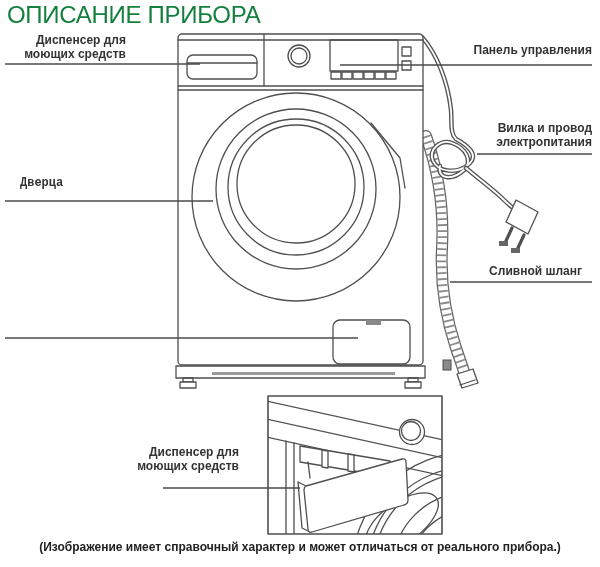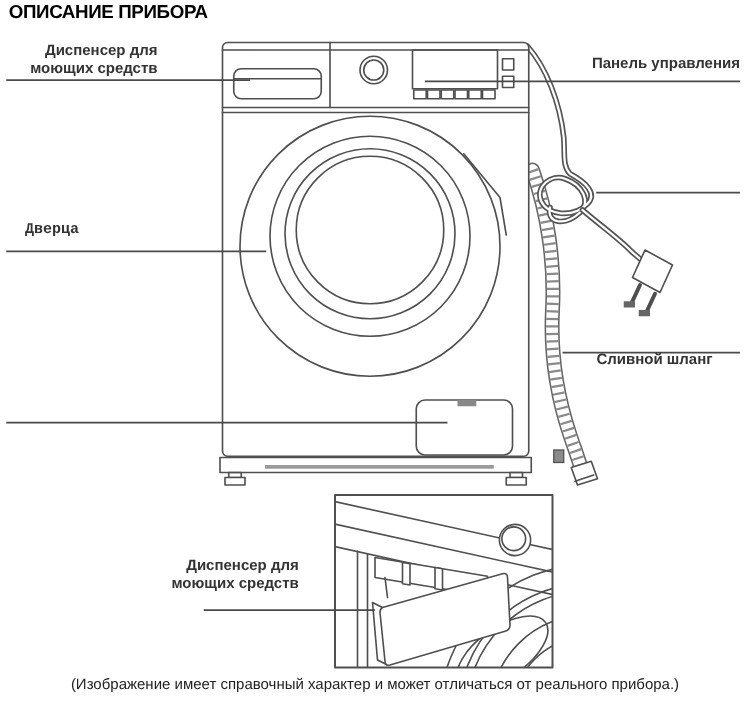--- a/index.html
+++ b/index.html
@@ -1,30 +1,30 @@
 <!DOCTYPE html>
 <html><head>
 <meta charset="utf-8">
 <style>
   html,body{margin:0;padding:0;background:#fff;}
   #stage{
     position:relative;width:600px;height:567px;background:#ffffff;overflow:hidden;
     font-family:"Liberation Sans","DejaVu Sans",sans-serif;
   }
   .title{
-    position:absolute;left:7px;top:1px;font-size:15px;font-weight:bold;
-    color:#000000;letter-spacing:-0.3px;white-space:nowrap;
+    position:absolute;left:7px;top:1px;font-size:24px;font-weight:normal;
+    color:#15803d;letter-spacing:-0.3px;white-space:nowrap;
   }
   .lbl{
     position:absolute;font-size:12px;font-weight:bold;color:#333;line-height:1.18;text-align:right;
   }
   .lbl.right{}
   .caption{
     position:absolute;left:0;right:0;top:540px;text-align:center;
-    font-size:12px;font-weight:normal;color:#222;
+    font-size:12px;font-weight:bold;color:#222;
   }
   svg{position:absolute;left:0;top:0;}
   .art{stroke:#4f4f4f;stroke-width:1.3;fill:none;stroke-linecap:round;stroke-linejoin:round;}
   .artw{stroke:#4f4f4f;stroke-width:1.3;fill:#ffffff;stroke-linejoin:round;}
   .leader{stroke:#4a4a4a;stroke-width:1.4;fill:none;}
 </style>
 </head>
 <body>
 
 <div id="stage">
@@ -152,22 +152,23 @@
       <line class="leader" x1="5" y1="338" x2="358" y2="338"></line>
       <line class="leader" x1="450" y1="282" x2="592" y2="282"></line>
       <line class="leader" x1="163" y1="488" x2="300" y2="488"></line>
     </g>
   </svg>
 
   <div class="lbl" style="left:20px;top:33px;width:106px;">Диспенсер для моющих средств</div>
 
   <div class="lbl right" style="left:460px;top:43px;width:132px;">Панель управления</div>
 
+  <div class="lbl right" style="left:492px;top:121px;width:100px;">Вилка и провод электропитания</div>
 
   <div class="lbl" style="left:20px;top:176px;font-family:Liberation Mono, monospace;">Дверца</div>
 
 
-  <div class="lbl right" style="left:458px;top:264px;width:112px;white-space:nowrap;margin-top:16px;">Сливной шланг</div>
+  <div class="lbl right" style="left:470px;top:264px;width:112px;white-space:nowrap;">Сливной шланг</div>
 
   <div class="lbl" style="left:133px;top:445px;width:106px;">Диспенсер для моющих средств</div>
 
   <div class="caption">(Изображение имеет справочный характер и может отличаться от реального прибора.)</div>
 </div>
 
 </body></html>

